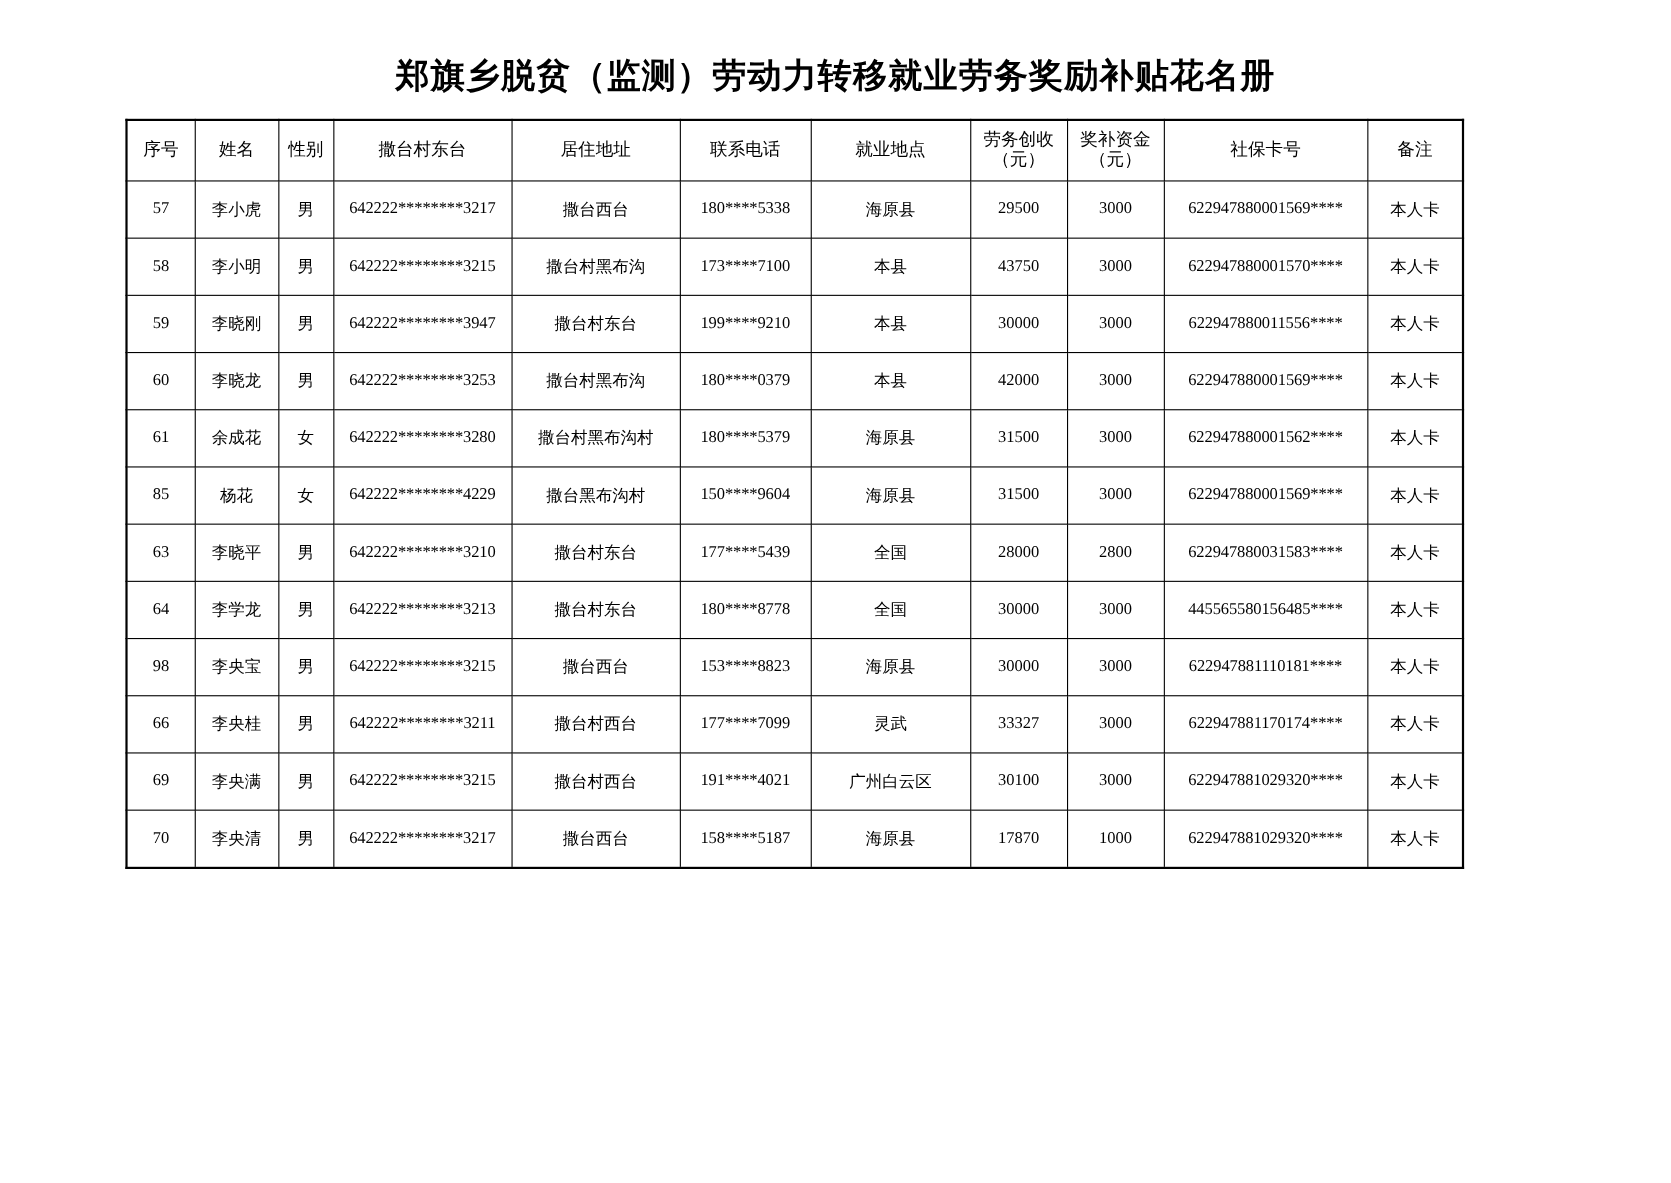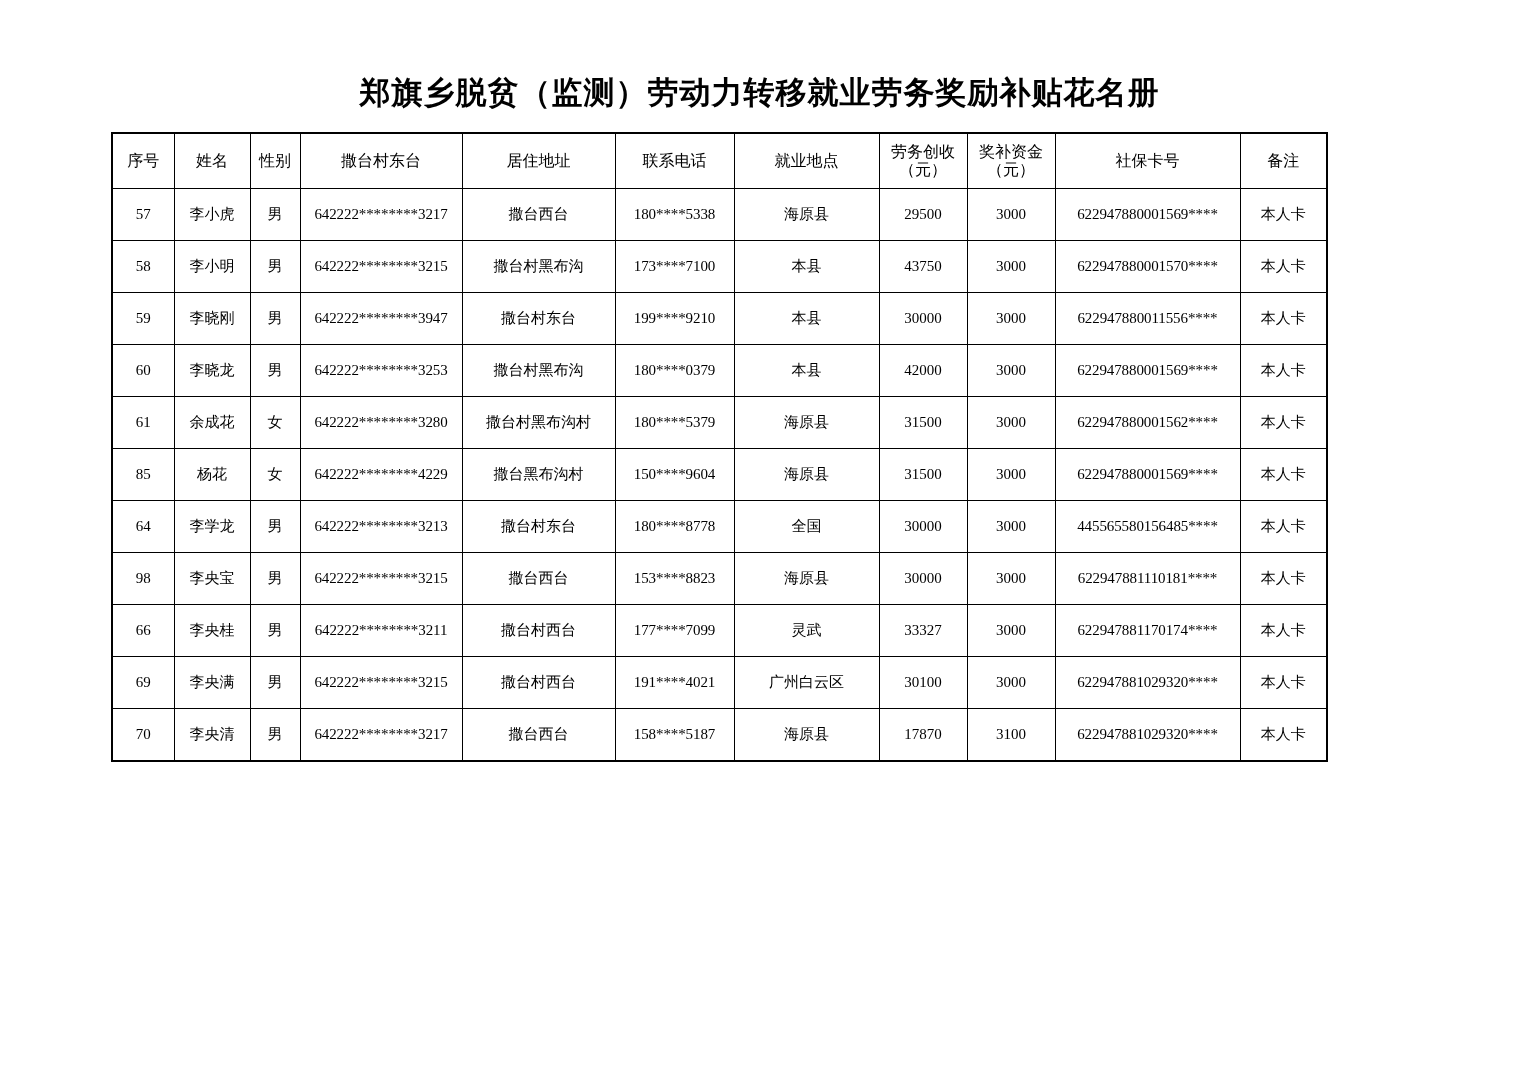--- a/index.html
+++ b/index.html
@@ -20,26 +20,27 @@
     height: 1075px;
     box-sizing: border-box;
     padding: 0;
   }
   .doc-title {
     text-align: center;
     font-size: 31px;
     font-weight: bold;
     letter-spacing: 1px;
     margin: 0;
-    padding-top: 72px;
+    padding-top: 48px;
     padding-bottom: 18px;
     font-family: "Liberation Serif", "DejaVu Serif", serif;
   }
   .table-wrap {
-    padding: 0 152px 0 111px;
+    padding: 0 152px 0 76px;
+    margin-left: 38px;
   }
   table.roster {
     border-collapse: collapse;
     width: 1215px;
     table-layout: fixed;
     border: 2px solid #000;
   }
   table.roster th,
   table.roster td {
     border: 1px solid #000;
@@ -214,20 +215,33 @@
           <td class="mono">642222********4229</td>
           <td>撒台黑布沟村</td>
           <td class="mono">150****9604</td>
           <td>海原县</td>
           <td class="num">31500</td>
           <td class="num">3000</td>
           <td class="mono">622947880001569****</td>
           <td>本人卡</td>
         </tr>
         <tr>
+          <td class="num">63</td>
+          <td>李晓平</td>
+          <td>男</td>
+          <td class="mono">642222********3210</td>
+          <td>撒台村东台</td>
+          <td class="mono">177****5439</td>
+          <td>全国</td>
+          <td class="num">28000</td>
+          <td class="num">2800</td>
+          <td class="mono">622947880031583****</td>
+          <td>本人卡</td>
+        </tr>
+        <tr>
           <td class="num">64</td>
           <td>李学龙</td>
           <td>男</td>
           <td class="mono">642222********3213</td>
           <td>撒台村东台</td>
           <td class="mono">180****8778</td>
           <td>全国</td>
           <td class="num">30000</td>
           <td class="num">3000</td>
           <td class="mono">445565580156485****</td>
@@ -274,21 +288,21 @@
         </tr>
         <tr>
           <td class="num">70</td>
           <td>李央清</td>
           <td>男</td>
           <td class="mono">642222********3217</td>
           <td>撒台西台</td>
           <td class="mono">158****5187</td>
           <td>海原县</td>
           <td class="num">17870</td>
-          <td class="num">3100</td>
+          <td class="num">1000</td>
           <td class="mono">622947881029320****</td>
           <td>本人卡</td>
         </tr>
       </tbody>
     </table>
   </div>
 
 </div>
 
 </body></html>

